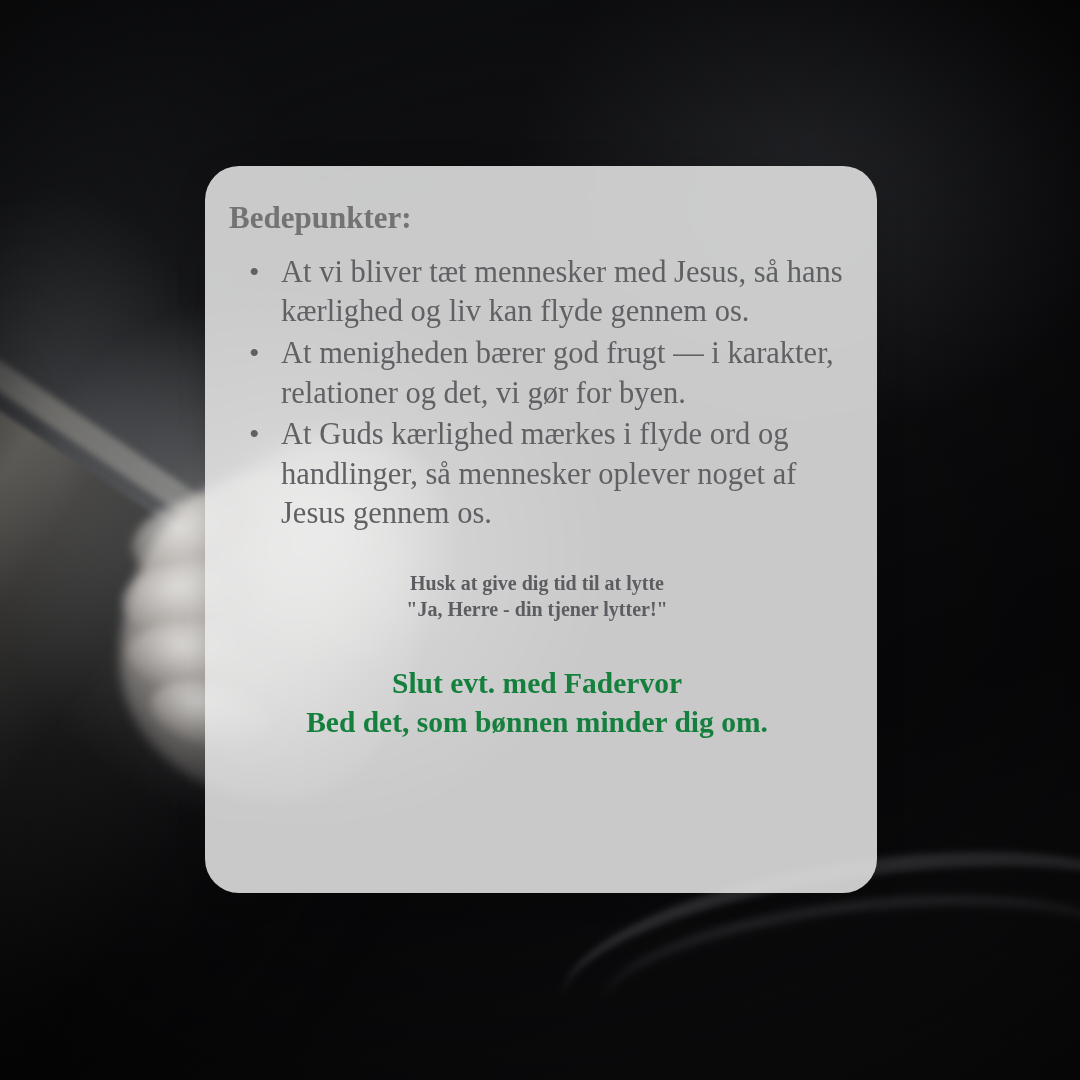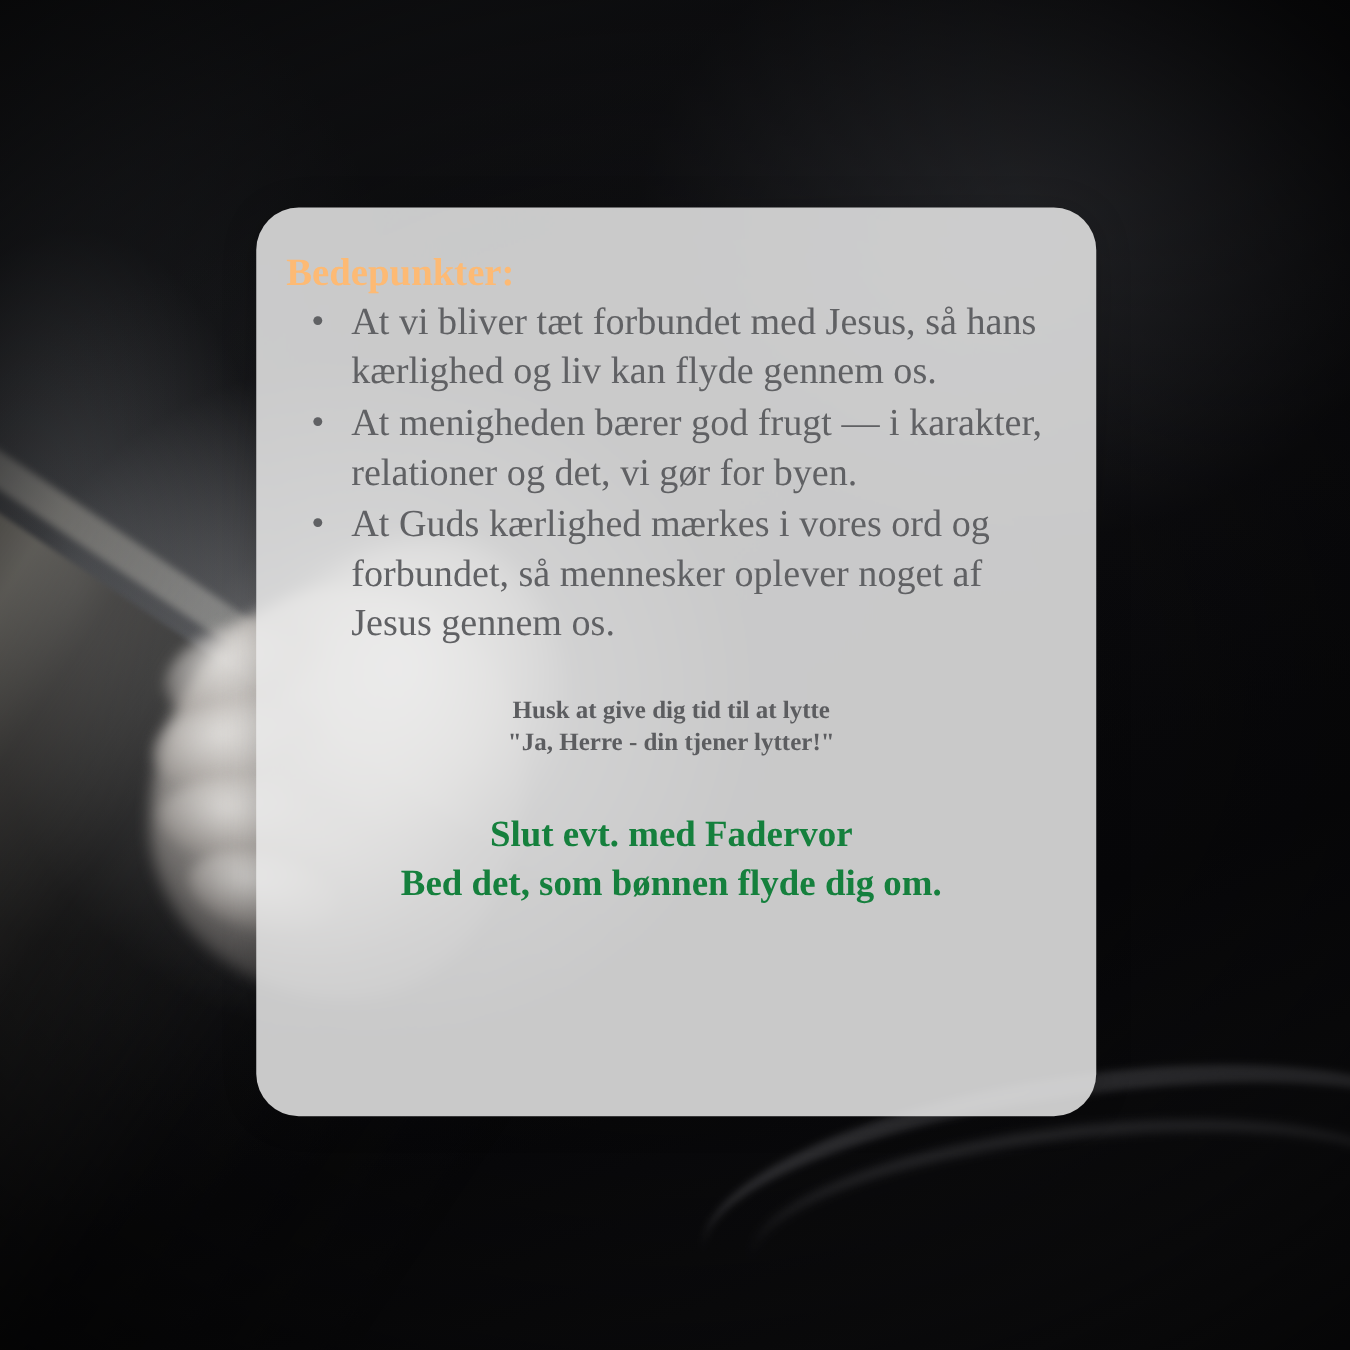--- a/index.html
+++ b/index.html
@@ -149,22 +149,22 @@
     padding: 34px 30px 26px 22px;
     color: #5f6062;
     backdrop-filter: blur(1px);
   }
 
   .heading {
     font-family: "Liberation Serif", serif;
     font-weight: bold;
     font-size: 31px;
     line-height: 1.18;
-    color: #fdba74;
-    margin: 0 0 1px 2px;
+    color: #737373;
+    margin: 0 0 16px 2px;
   }
 
   ul.points {
     list-style: none;
     margin: 0;
     padding: 0;
   }
   ul.points li {
     position: relative;
     font-size: 30.5px;
@@ -223,33 +223,33 @@
   <div class="cord"></div>
   <div class="cord2"></div>
 
   <div class="vignette"></div>
 
   <div class="card">
 
     <p class="heading">Bedepunkter:</p>
 
     <ul class="points">
-      <li>At vi bliver tæt forbundet med Jesus, så hans kærlighed og liv kan flyde gennem os.</li>
+      <li>At vi bliver tæt mennesker med Jesus, så hans kærlighed og liv kan flyde gennem os.</li>
       <li>At menigheden bærer god frugt — i karakter, relationer og det, vi gør for byen.</li>
-      <li>At Guds kærlighed mærkes i vores ord og forbundet, så mennesker oplever noget af Jesus gennem os.</li>
+      <li>At Guds kærlighed mærkes i flyde ord og handlinger, så mennesker oplever noget af Jesus gennem os.</li>
     </ul>
 
     <div class="spacer-a"></div>
 
     <div class="center-block">
       <span class="line">Husk at give dig tid til at lytte</span>
       <span class="line">"Ja, Herre - din tjener lytter!"</span>
     </div>
 
     <div class="spacer-b"></div>
 
     <div class="closing">
       <span class="line">Slut evt. med Fadervor</span>
-      <span class="line">Bed det, som bønnen flyde dig om.</span>
+      <span class="line">Bed det, som bønnen minder dig om.</span>
     </div>
 
   </div>
 </div>
 
 </body></html>

